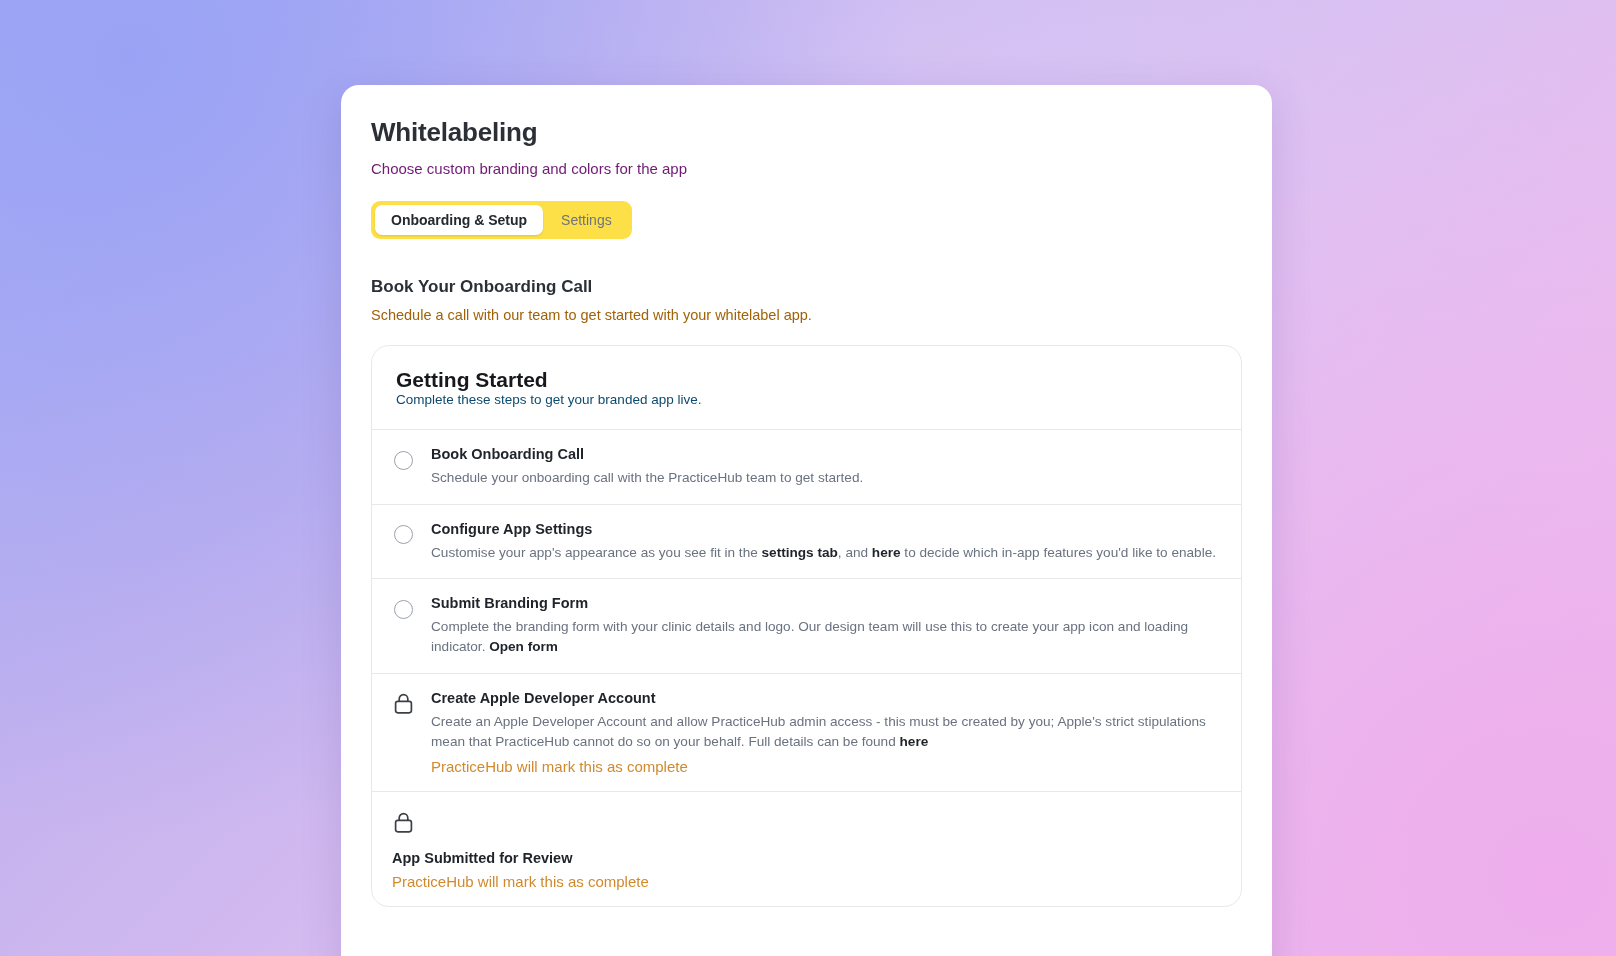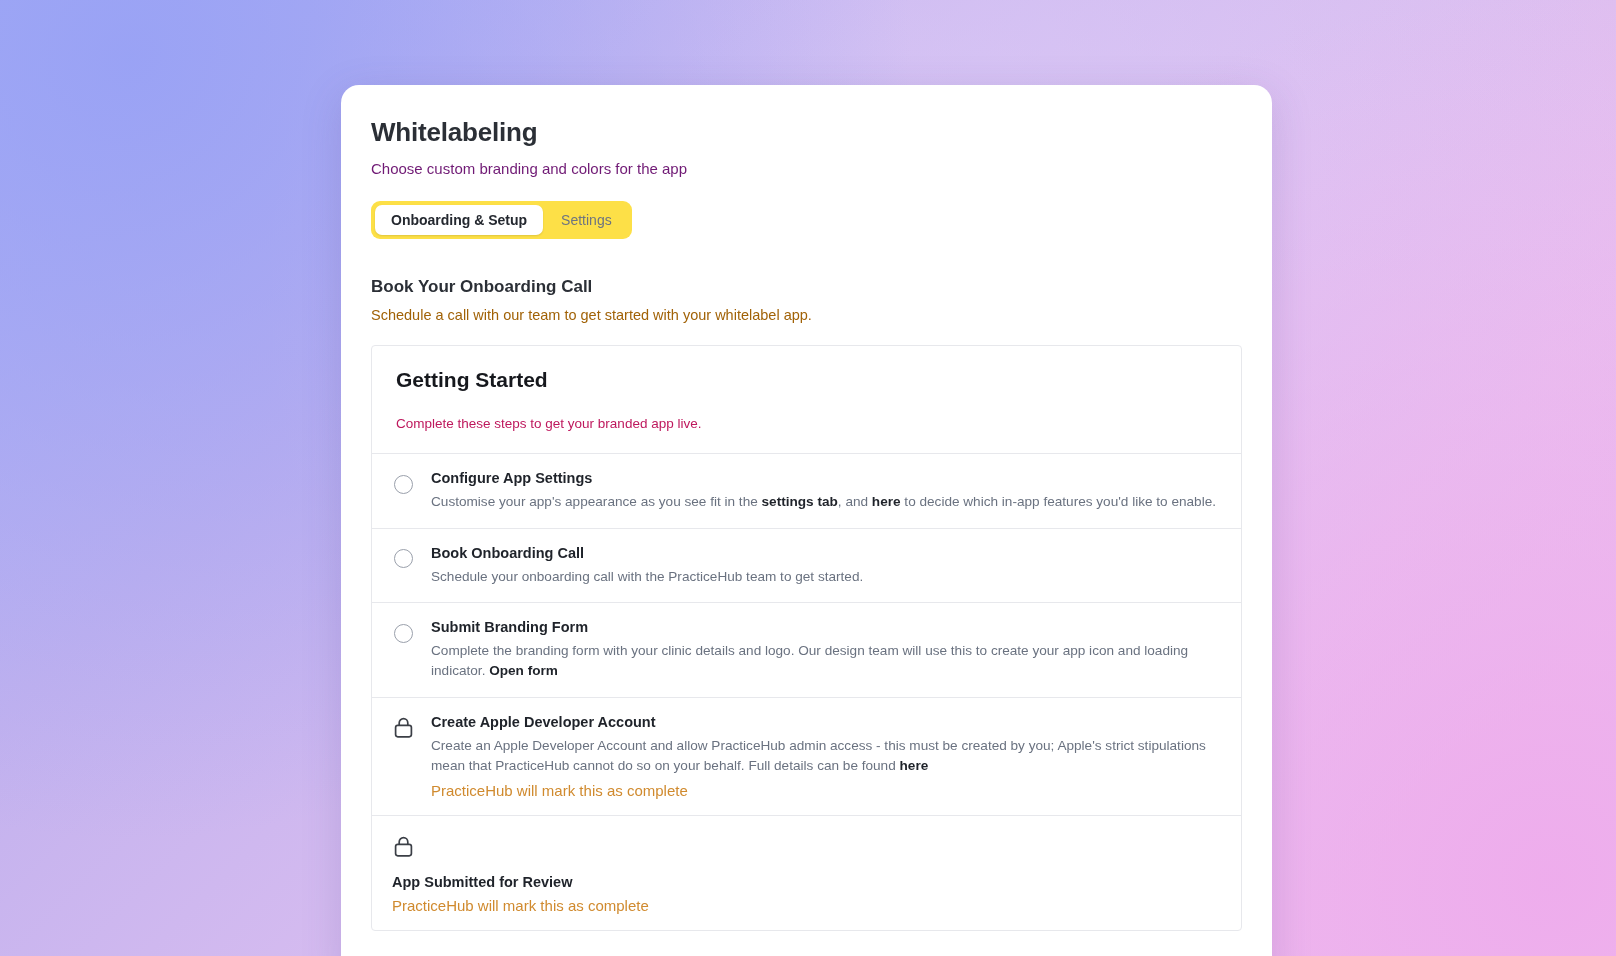--- a/index.html
+++ b/index.html
@@ -81,36 +81,36 @@
   }
   .section-sub {
     margin-top: 10px;
     font-size: 14.5px;
     color: #a16207;
   }
 
   .panel {
     margin-top: 22px;
     border: 1px solid #e7e8ec;
-    border-radius: 4px;
+    border-radius: 18px;
     overflow: hidden;
   }
   .panel-head {
     padding: 22px 24px 22px 24px;
     border-bottom: 1px solid #e7e8ec;
   }
   .panel-title {
     font-size: 21px;
     font-weight: bold;
     color: #16181d;
   }
   .panel-sub {
-    margin-top: 24px;
+    margin-top: 0;
     font-size: 13.5px;
-    color: #be185d;
+    color: #0c4a6e;
   }
 
   .step {
     display: flex;
     gap: 17px;
     padding: 16px 24px 16px 20px;
     border-bottom: 1px solid #e7e8ec;
     align-items: flex-start;
   }
   .step:last-child { border-bottom: none; flex-direction: column; }
@@ -179,31 +179,31 @@
       <div class="panel-head">
         <div class="panel-title">Getting Started</div>
         <div class="panel-sub">Complete these steps to get your branded app live.</div>
       </div>
       <div id="steps-container">
           <div class="step">
             <div class="step-icon">
               <div class="circle"></div>
             </div>
             <div class="step-body">
+              <div class="step-title">Book Onboarding Call</div>
+              <div class="step-desc"><span>Schedule your onboarding call with the PracticeHub team to get started.</span></div>
+            </div>
+          </div>
+          <div class="step">
+            <div class="step-icon">
+              <div class="circle"></div>
+            </div>
+            <div class="step-body">
               <div class="step-title">Configure App Settings</div>
               <div class="step-desc"><span>Customise your app's appearance as you see fit in the </span><span class="lnk">settings tab</span><span>, and </span><span class="lnk">here</span><span> to decide which in-app features you'd like to enable.</span></div>
-            </div>
-          </div>
-          <div class="step">
-            <div class="step-icon">
-              <div class="circle"></div>
-            </div>
-            <div class="step-body">
-              <div class="step-title">Book Onboarding Call</div>
-              <div class="step-desc"><span>Schedule your onboarding call with the PracticeHub team to get started.</span></div>
             </div>
           </div>
           <div class="step">
             <div class="step-icon">
               <div class="circle"></div>
             </div>
             <div class="step-body">
               <div class="step-title">Submit Branding Form</div>
               <div class="step-desc"><span>Complete the branding form with your clinic details and logo. Our design team will use this to create your app icon and loading indicator. </span><span class="lnk"> Open form</span></div>
             </div>

